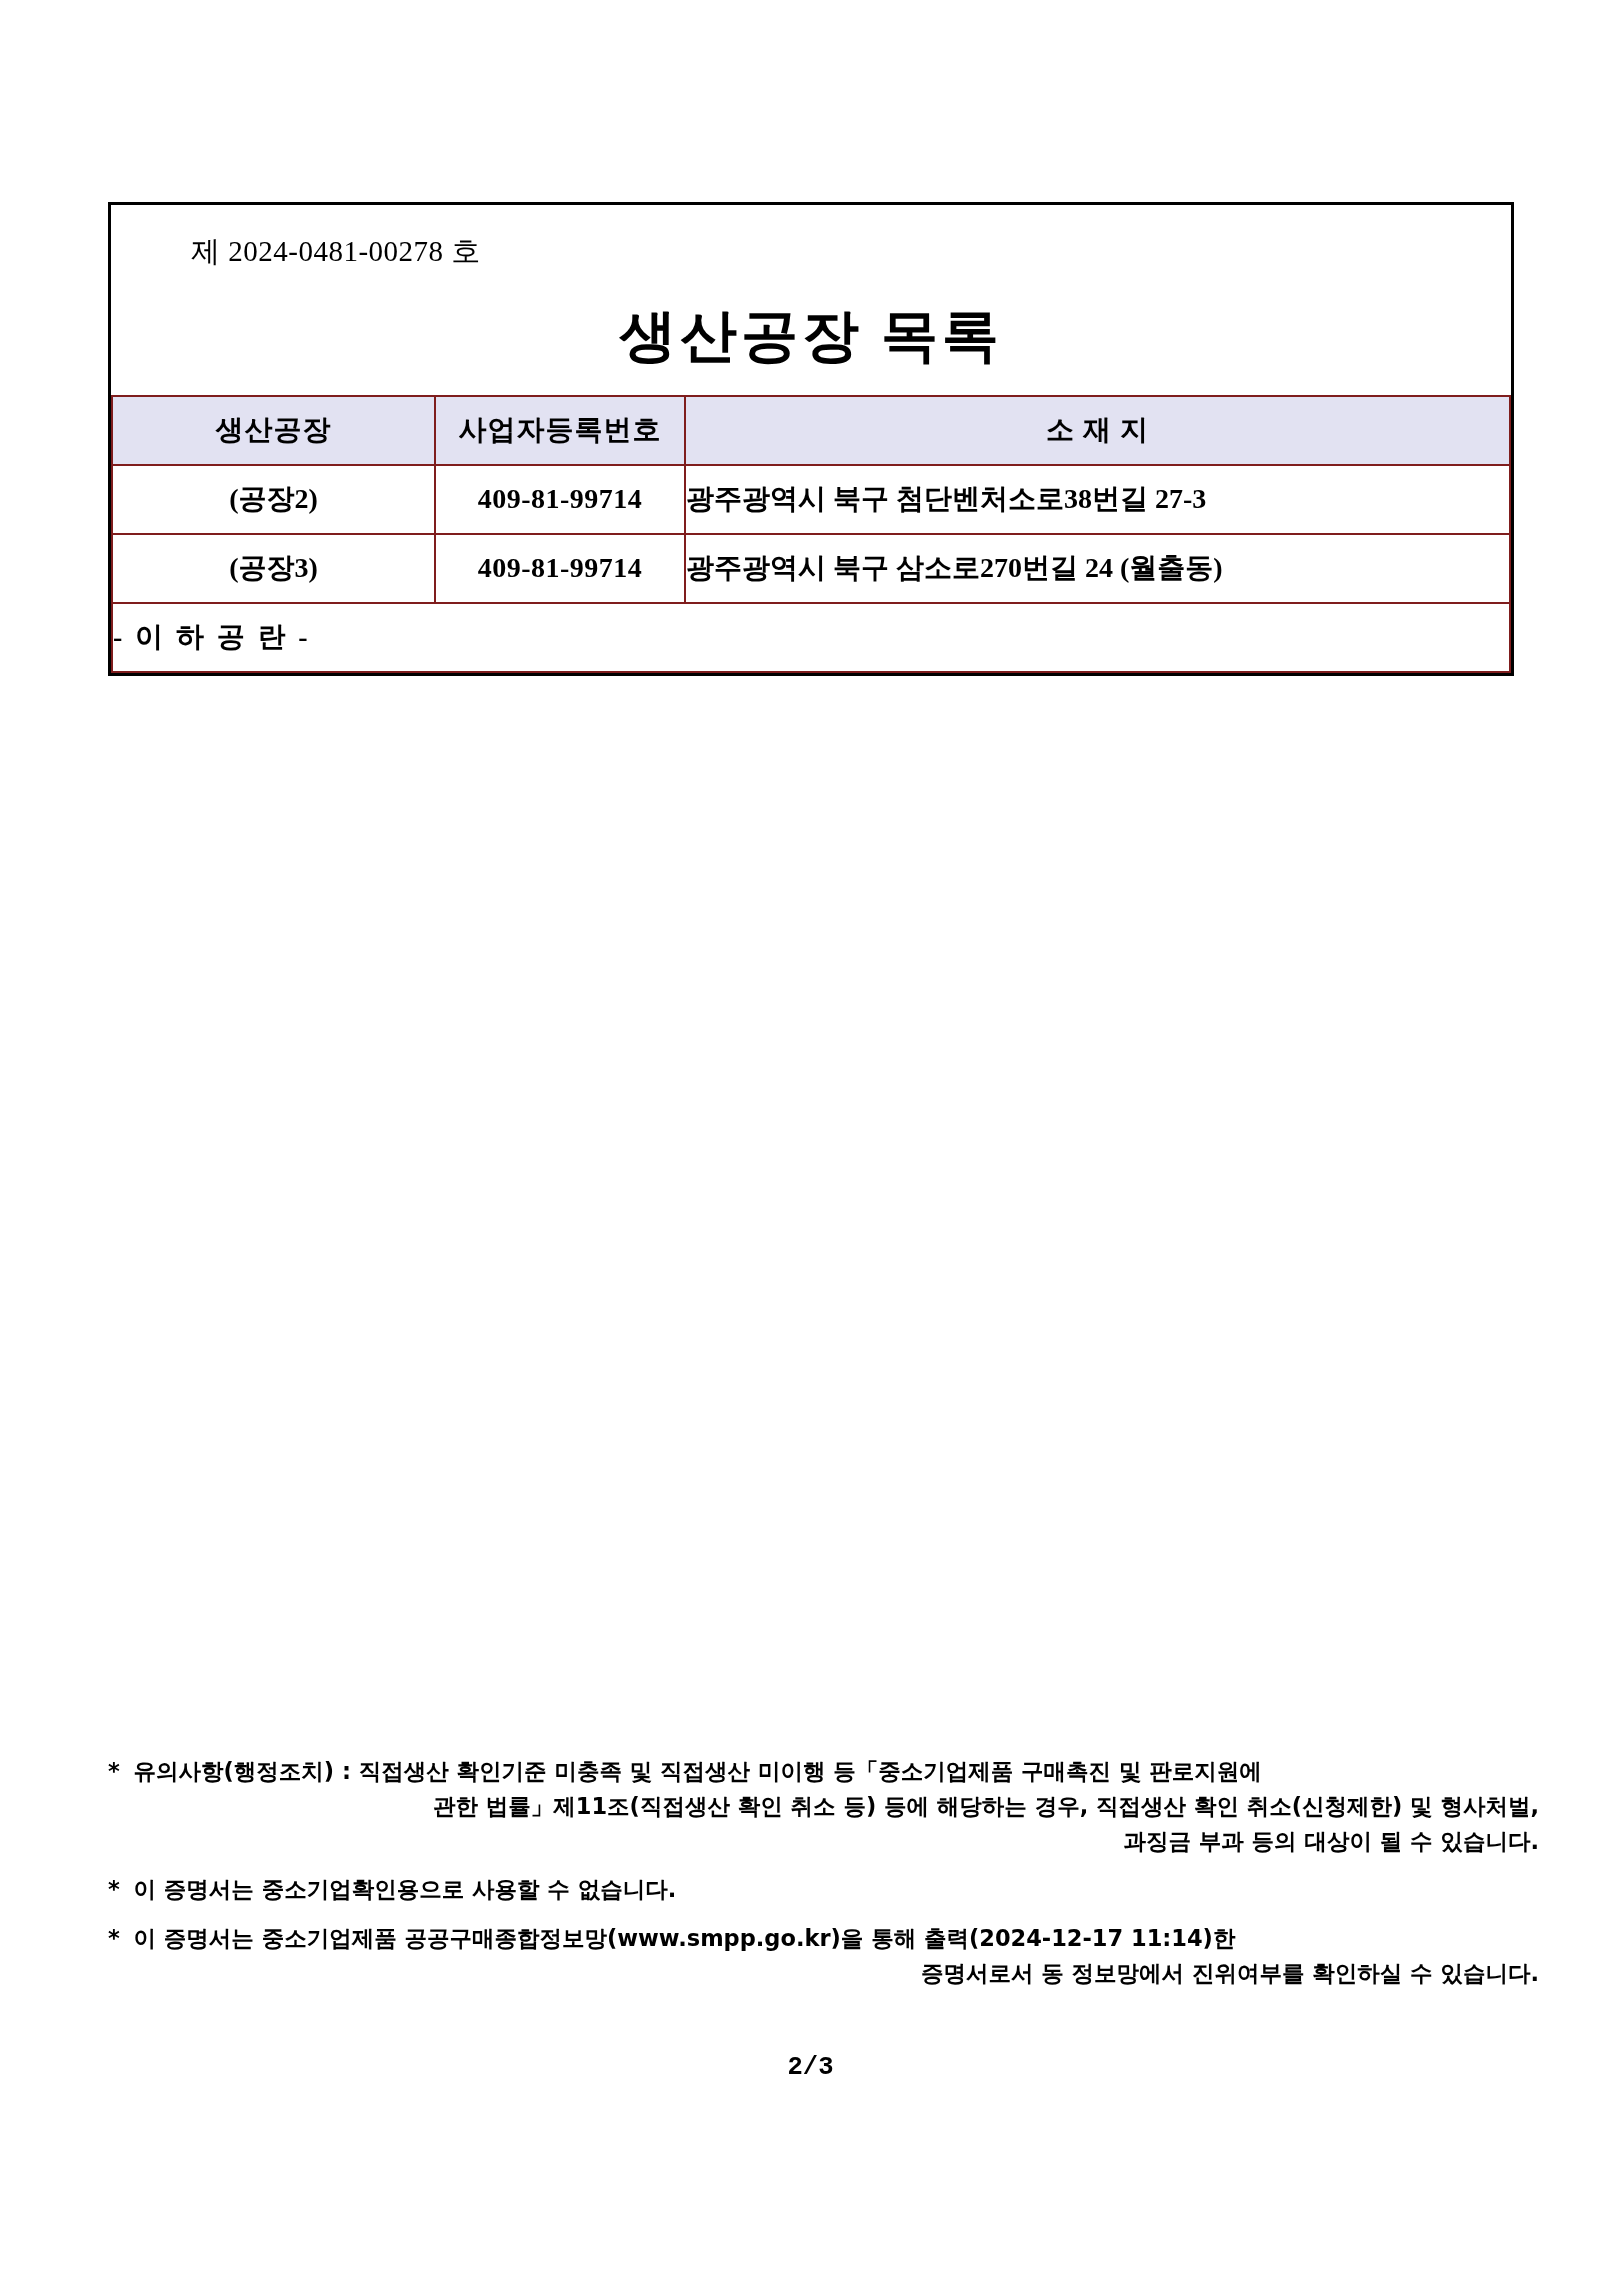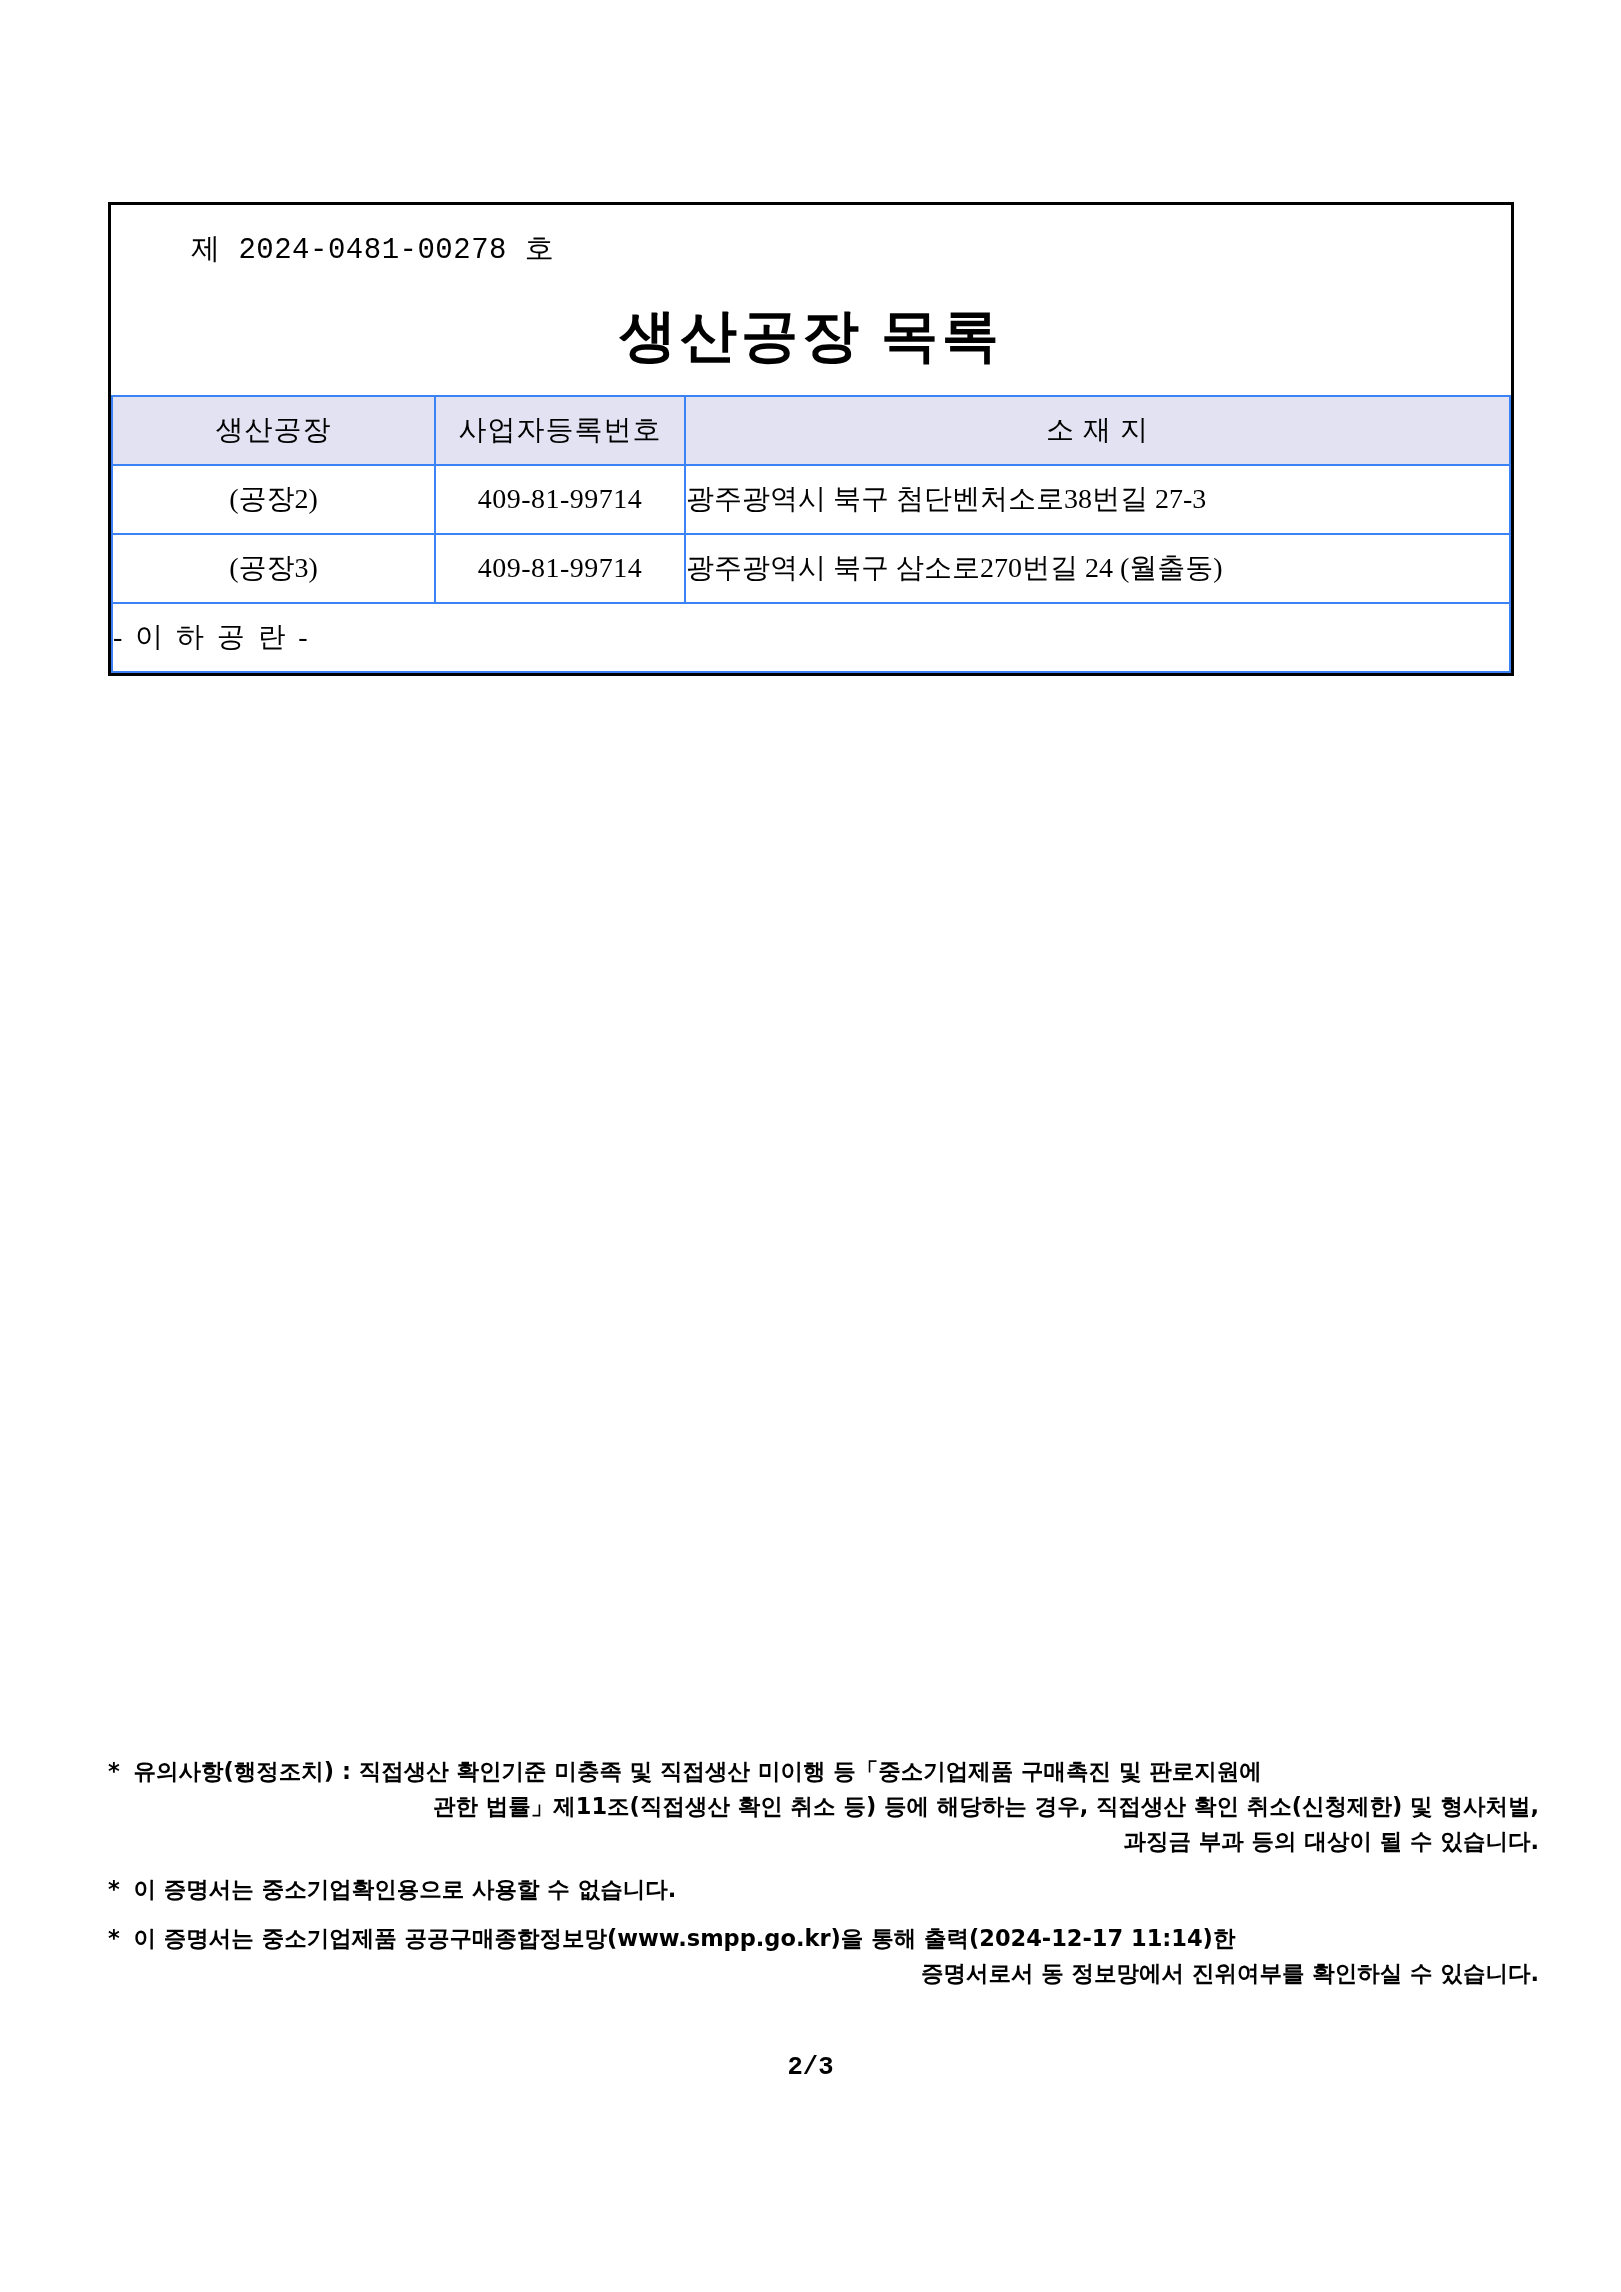--- a/index.html
+++ b/index.html
@@ -32,21 +32,20 @@
     box-sizing: border-box;
     background: #ffffff;
   }
 
   .doc-number {
     font-size: 29px;
     letter-spacing: 0.5px;
     padding: 29px 0 0 80px;
     line-height: 1.2;
     white-space: nowrap;
-    font-family: Liberation Mono, monospace;
   }
 
   .title-wrap {
     text-align: center;
     padding: 37px 0 29px 0;
   }
   .doc-title {
     font-size: 57px;
     font-weight: bold;
     letter-spacing: 3.9px;
@@ -56,25 +55,25 @@
 
   
   table.factory-table {
     width: 100%;
     border-collapse: collapse;
     table-layout: fixed;
     font-size: 28px;
   }
   table.factory-table th,
   table.factory-table td {
-    border: 2px solid #3b82f6;
+    border: 2px solid #7f1d1d;
     padding: 0;
     height: 67px;
     vertical-align: middle;
-    font-weight: normal;
+    font-weight: bold;
   }
   table.factory-table thead th {
     background: #e2e2f2;
     text-align: center;
     letter-spacing: 1px;
   }
   .col-factory { width: 323px; }
   .col-bizno  { width: 250px; }
 
   td.c-factory { text-align: center; }

